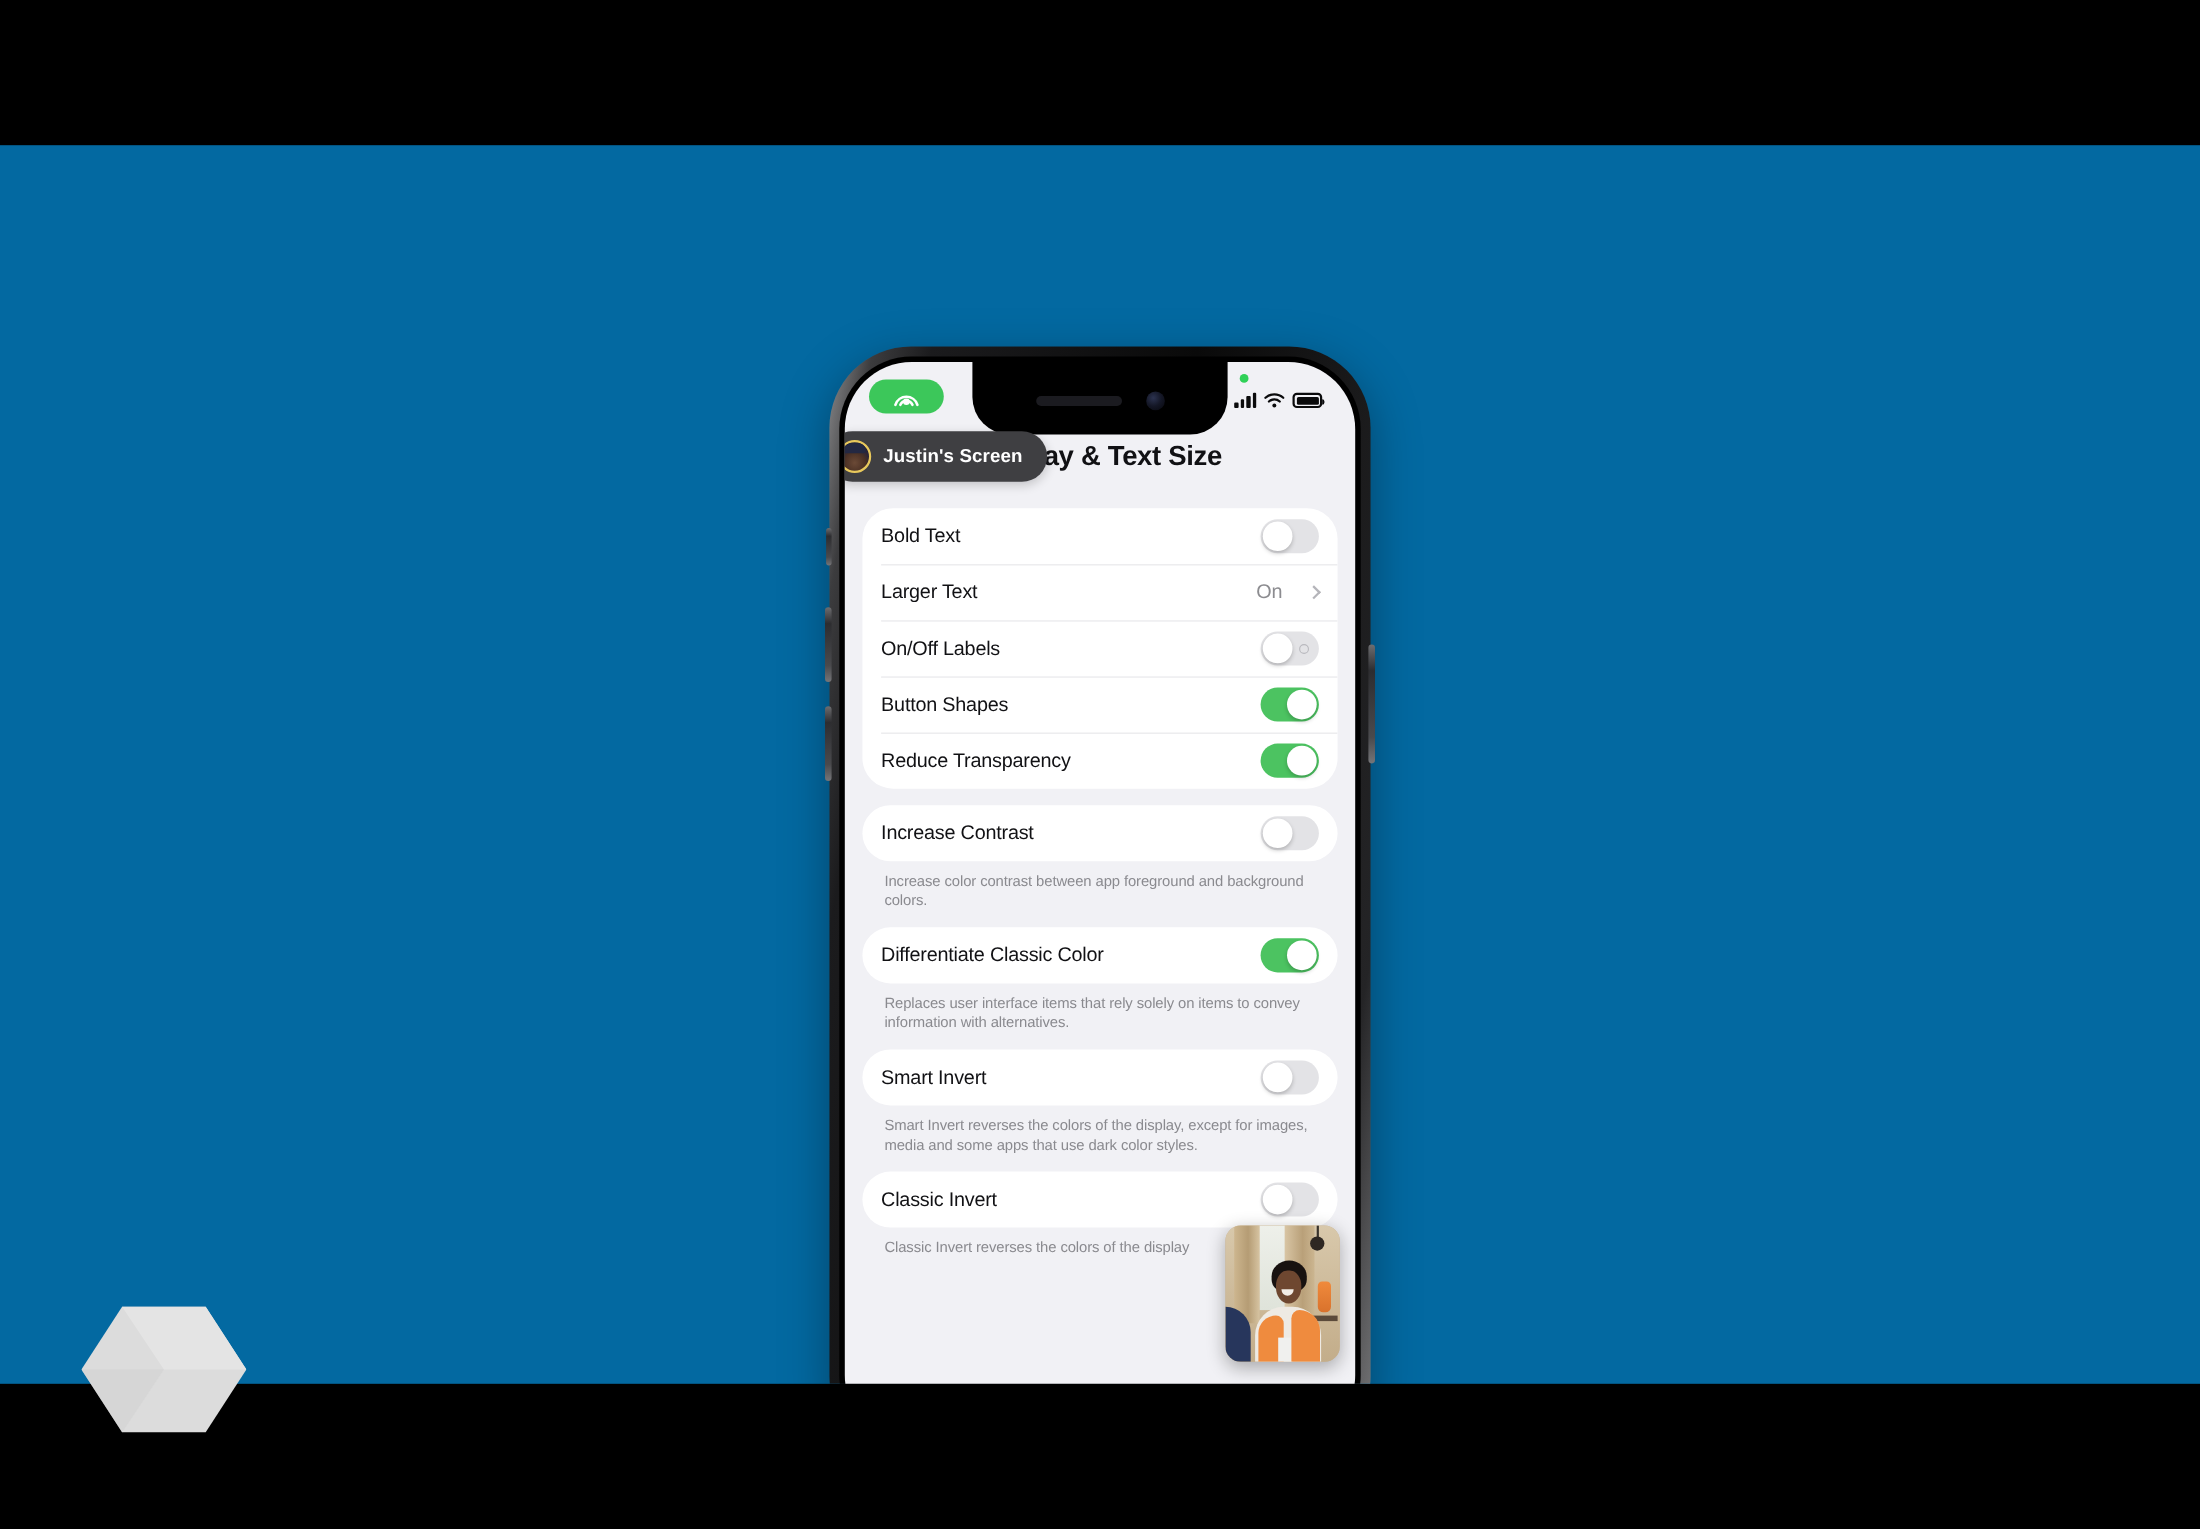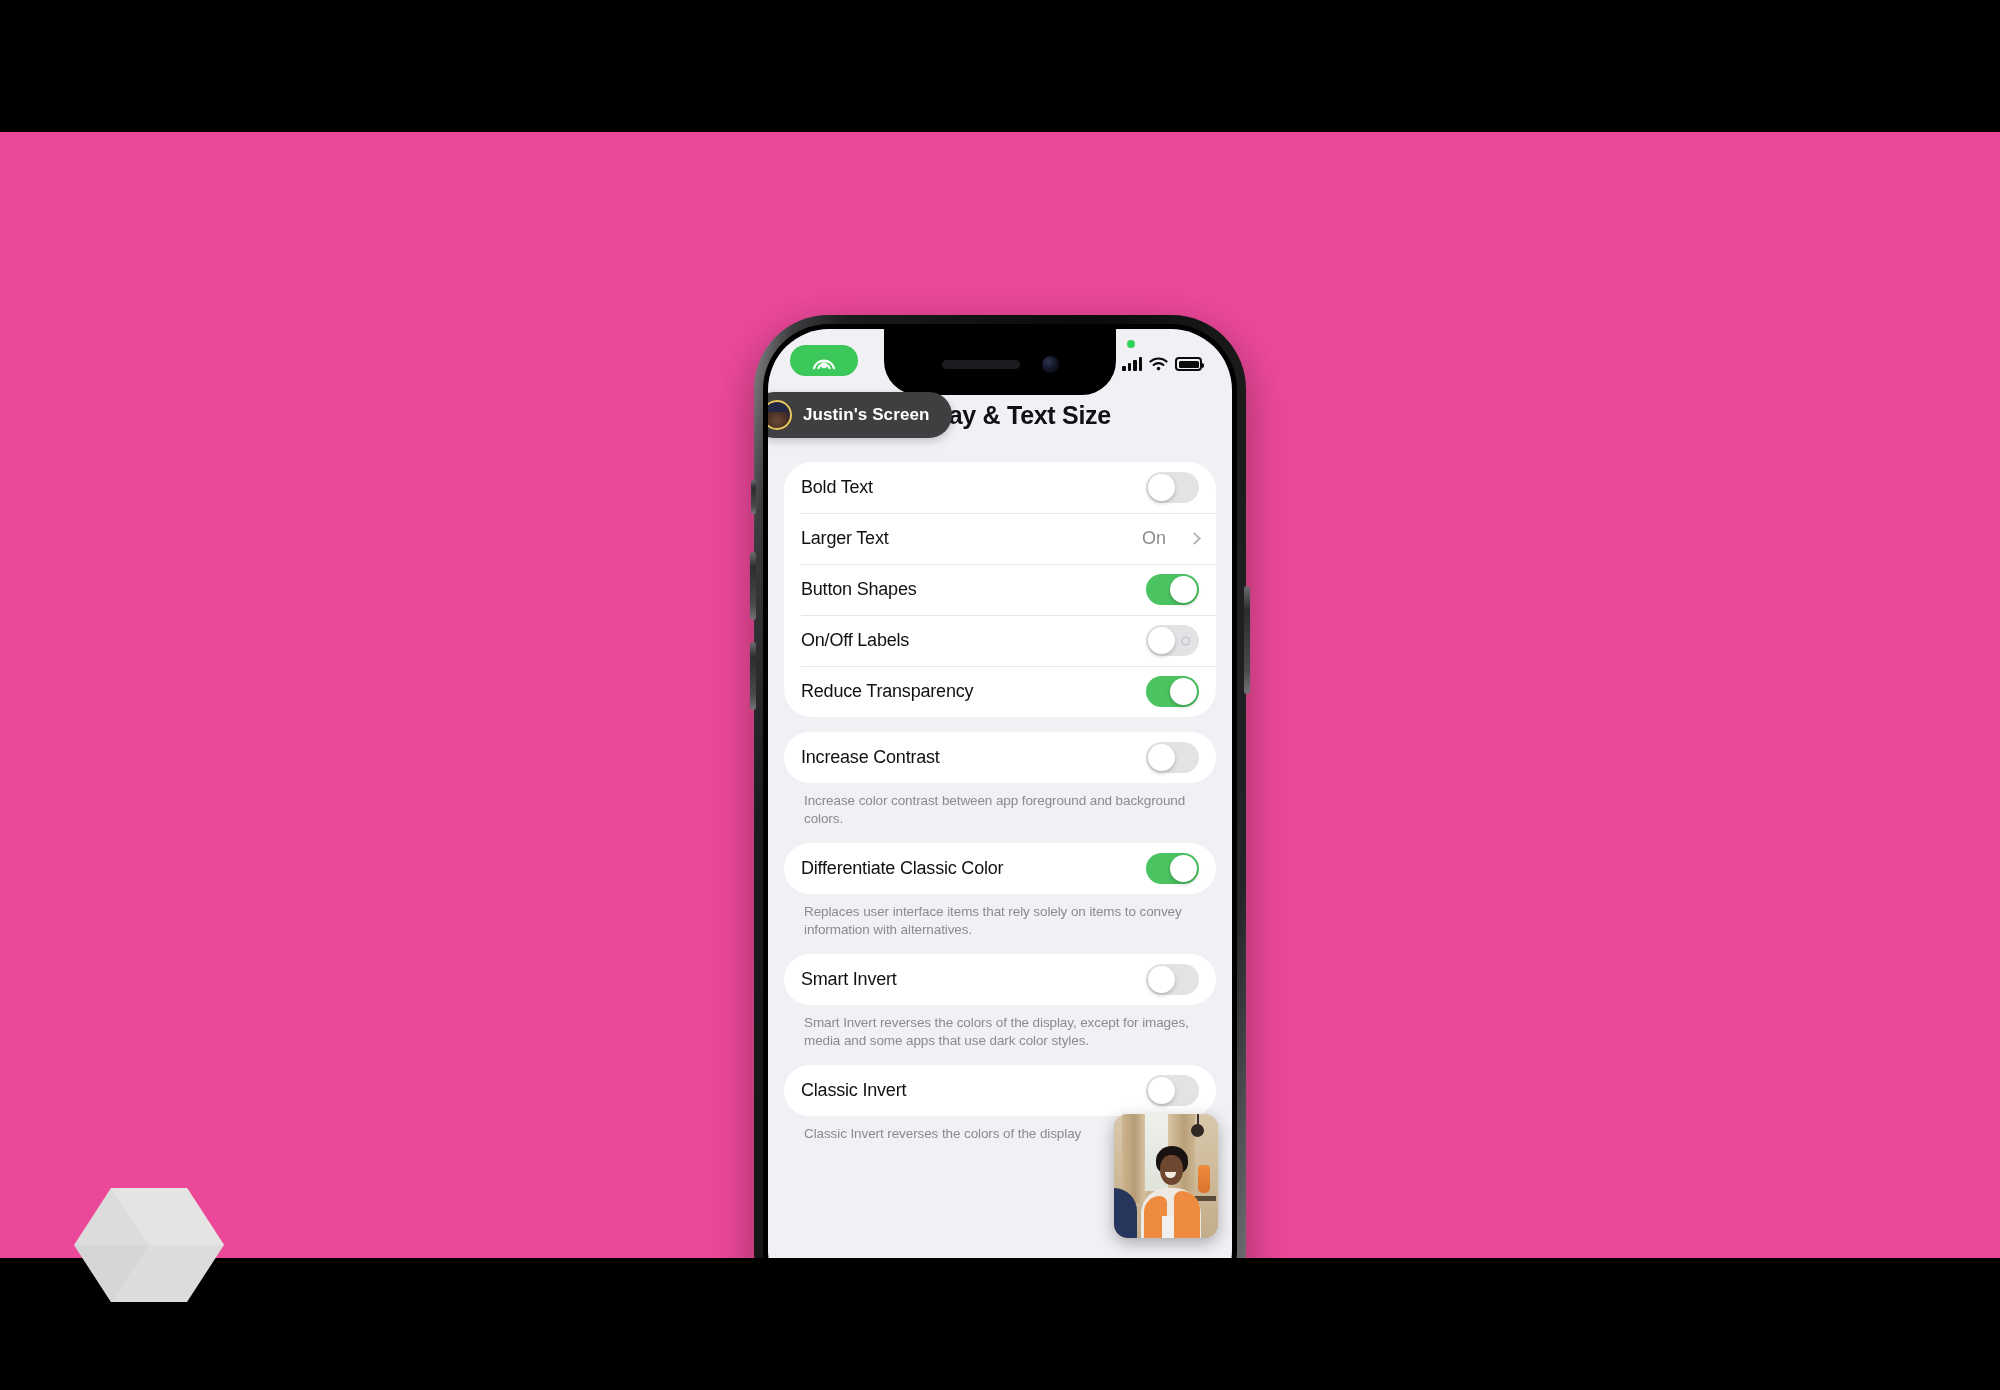--- a/index.html
+++ b/index.html
@@ -8,21 +8,21 @@
     background: #000;
     font-family: "Liberation Sans", sans-serif;
     overflow: hidden;
   }
   #stage { position: relative; width: 2000px; height: 1390px; background: #000; }
 
   
   .video-area {
     position: absolute; left: 0; top: 132px;
     width: 2000px; height: 1126px;
-    background: #ec4899;
+    background: #0369a1;
     overflow: hidden;
   }
 
   
   .watermark {
     position: absolute; left: 74px; top: 1180px;
     width: 150px; height: 130px;
     z-index: 40;
     pointer-events: none;
   }
@@ -315,33 +315,33 @@
                   </div>
                 </div>
                 <div class="row">
                   <div class="row-label">Larger Text</div>
                   <div class="row-right">
                     <div class="row-value">On</div>
                     <div class="chev"></div>
                   </div>
                 </div>
                 <div class="row">
+                  <div class="row-label">On/Off Labels</div>
+                  <div class="row-right">
+                    <div class="toggle">
+                      <div class="knob"></div>
+                      <div class="offmark"></div>
+                    </div>
+                  </div>
+                </div>
+                <div class="row">
                   <div class="row-label">Button Shapes</div>
                   <div class="row-right">
                     <div class="toggle on">
                       <div class="knob"></div>
-                    </div>
-                  </div>
-                </div>
-                <div class="row">
-                  <div class="row-label">On/Off Labels</div>
-                  <div class="row-right">
-                    <div class="toggle">
-                      <div class="knob"></div>
-                      <div class="offmark"></div>
                     </div>
                   </div>
                 </div>
                 <div class="row">
                   <div class="row-label">Reduce Transparency</div>
                   <div class="row-right">
                     <div class="toggle on">
                       <div class="knob"></div>
                     </div>
                   </div>

